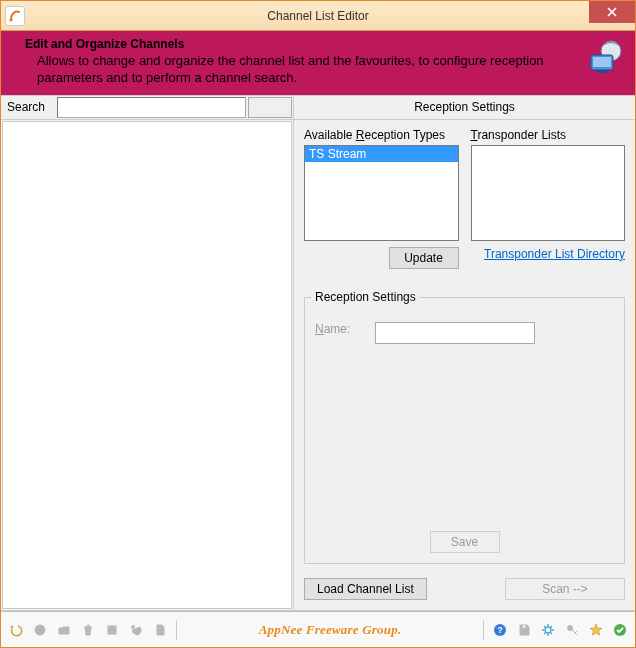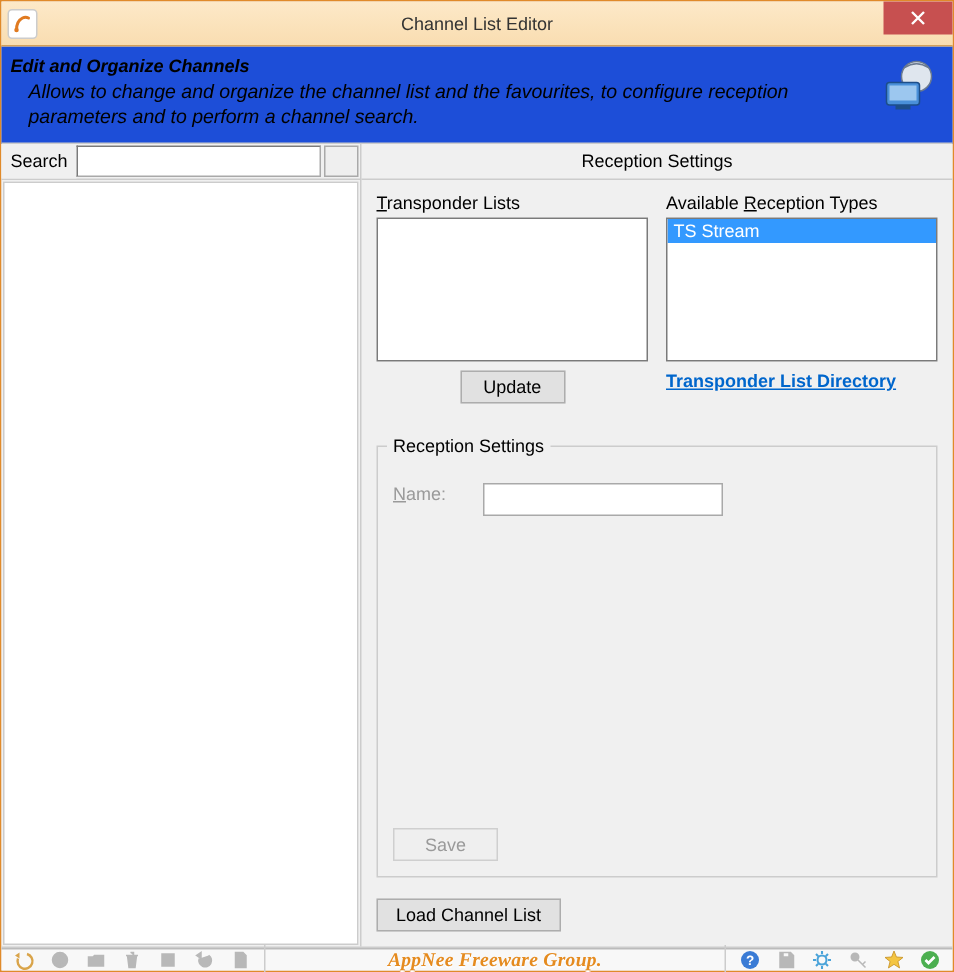--- a/index.html
+++ b/index.html
@@ -32,41 +32,40 @@
   .titlebar .close-btn {
     margin-left: auto; width: 46px; height: 22px;
     background: #c75050; color: #fff;
     display: flex; align-items: center; justify-content: center;
     margin-right: 0; margin-top: -8px;
     font-size: 13px; line-height: 1;
   }
 
   
   .header {
-    background: #1d4ed8;
-    padding: 6px 10px 8px 6px;
+    background: #be185d;
+    padding: 6px 10px 8px 24px;
     display: flex; align-items: flex-start; gap: 8px;
     border-bottom: 1px solid #ccc;
-    font-style: italic;
   }
   .header .texts { flex: 1; }
   .header .h-title { font-weight: bold; font-size: 12px; }
   .header .h-desc { font-size: 13px; color: #000; padding-left: 12px; padding-top: 2px; line-height: 1.3; }
   .header .h-icon { width: 46px; height: 40px; }
 
   
   .main {
     flex: 1; display: flex; background: #f0f0f0;
     border-bottom: 1px solid #ccc;
     min-height: 0;
   }
 
   
   .left-pane {
-    width: 240px; display: flex; flex-direction: column;
+    width: 293px; display: flex; flex-direction: column;
     border-right: 1px solid #ccc;
   }
   .search-row {
     display: flex; align-items: stretch; height: 24px;
     border-bottom: 1px solid #ccc;
   }
   .search-row .lbl {
     width: 56px; padding: 4px 6px; font-size: 12px;
     background: #f0f0f0;
   }
@@ -109,22 +108,22 @@
     overflow: hidden;
   }
   .listbox .item {
     padding: 1px 4px; font-size: 12px;
   }
   .listbox .item.selected { background: #3399ff; color: #fff; }
 
   .under-row {
     display: flex; gap: 12px; margin-top: 6px;
   }
-  .under-row .lcol { flex: 1; display: flex; justify-content: center; }
-  .under-row .rcol { flex: 1; display: flex; justify-content: flex-start; font-weight: bold; }
+  .under-row .lcol { flex: 1; display: flex; justify-content: flex-end; }
+  .under-row .rcol { flex: 1; display: flex; justify-content: flex-end; }
 
   .btn {
     height: 22px; padding: 0 12px; border: 1px solid #adadad;
     background: #e1e1e1; font-size: 12px; font-family: inherit;
     display: inline-flex; align-items: center; justify-content: center;
     cursor: default; min-width: 70px;
   }
   .btn.wide { min-width: 120px; }
   .btn.disabled { color: #9a9a9a; background: #efefef; border-color: #cfcfcf; }
 
@@ -144,29 +143,29 @@
     padding: 0 4px; font-size: 12px;
   }
   .name-row { display: flex; align-items: flex-start; gap: 10px; margin-top: 6px; }
   .name-row .nlbl { width: 50px; color: #9a9a9a; font-size: 12px; }
   .name-row .nlbl .u { text-decoration: underline; }
   .name-row input {
     width: 160px; height: 22px; border: 1px solid #a9a9a9;
     background: #fff; padding: 1px 4px; font-size: 12px; font-family: inherit;
   }
   .group .spacer { flex: 1; }
-  .group .save-row { display: flex; justify-content: flex-start; }
+  .group .save-row { display: flex; justify-content: center; }
 
   .bottom-row {
     display: flex; justify-content: space-between; margin-top: 14px;
   }
 
   
   .statusbar {
-    height: 15px; background: #f8f8f8; border-top: 1px solid #bbb;
+    height: 36px; background: #f8f8f8; border-top: 1px solid #bbb;
     display: flex; align-items: center; padding: 0 4px; gap: 2px;
   }
   .sb-group { display: flex; gap: 2px; }
   .sb-sep { width: 1px; height: 20px; background: #ccc; margin: 0 3px; }
   .sb-icon {
     width: 22px; height: 22px; border: 1px solid transparent; border-radius: 2px;
     display: inline-flex; align-items: center; justify-content: center;
   }
   .sb-icon.dis svg * { stroke: #b8b8b8 !important; fill: #b8b8b8 !important; }
   .sb-center {
@@ -224,31 +223,31 @@
     </div>
 
     <div class="right-pane">
       <div class="rs-header">Reception Settings</div>
 
       <div class="rs-body">
 
         <div class="types-row">
           <div class="types-col">
             <div class="col-label">
-              <span class="u">T</span><span>ransponder Lists</span>
-            </div>
-            <div class="listbox"></div>
-          </div>
-          <div class="types-col">
-            <div class="col-label">
               <span>Available </span><span class="u">R</span><span>eception Types</span>
             </div>
             <div class="listbox">
               <div class="item selected">TS Stream</div>
             </div>
+          </div>
+          <div class="types-col">
+            <div class="col-label">
+              <span class="u">T</span><span>ransponder Lists</span>
+            </div>
+            <div class="listbox"></div>
           </div>
         </div>
 
         <div class="under-row">
           <div class="lcol">
             <button class="btn">Update</button>
           </div>
           <div class="rcol">
             <span class="link">Transponder List Directory</span>
           </div>
@@ -263,20 +262,21 @@
             <input type="text" value="" style="">
           </div>
           <div class="spacer"></div>
           <div class="save-row">
             <button class="btn disabled">Save</button>
           </div>
         </div>
 
         <div class="bottom-row">
           <button class="btn wide">Load Channel List</button>
+          <button class="btn wide disabled">Scan --&gt;</button>
         </div>
 
       </div>
     </div>
   </div>
 
   <div class="statusbar">
     <div class="sb-group">
       <span class="sb-icon">
           <svg width="14" height="14" viewBox="0 0 14 14">

